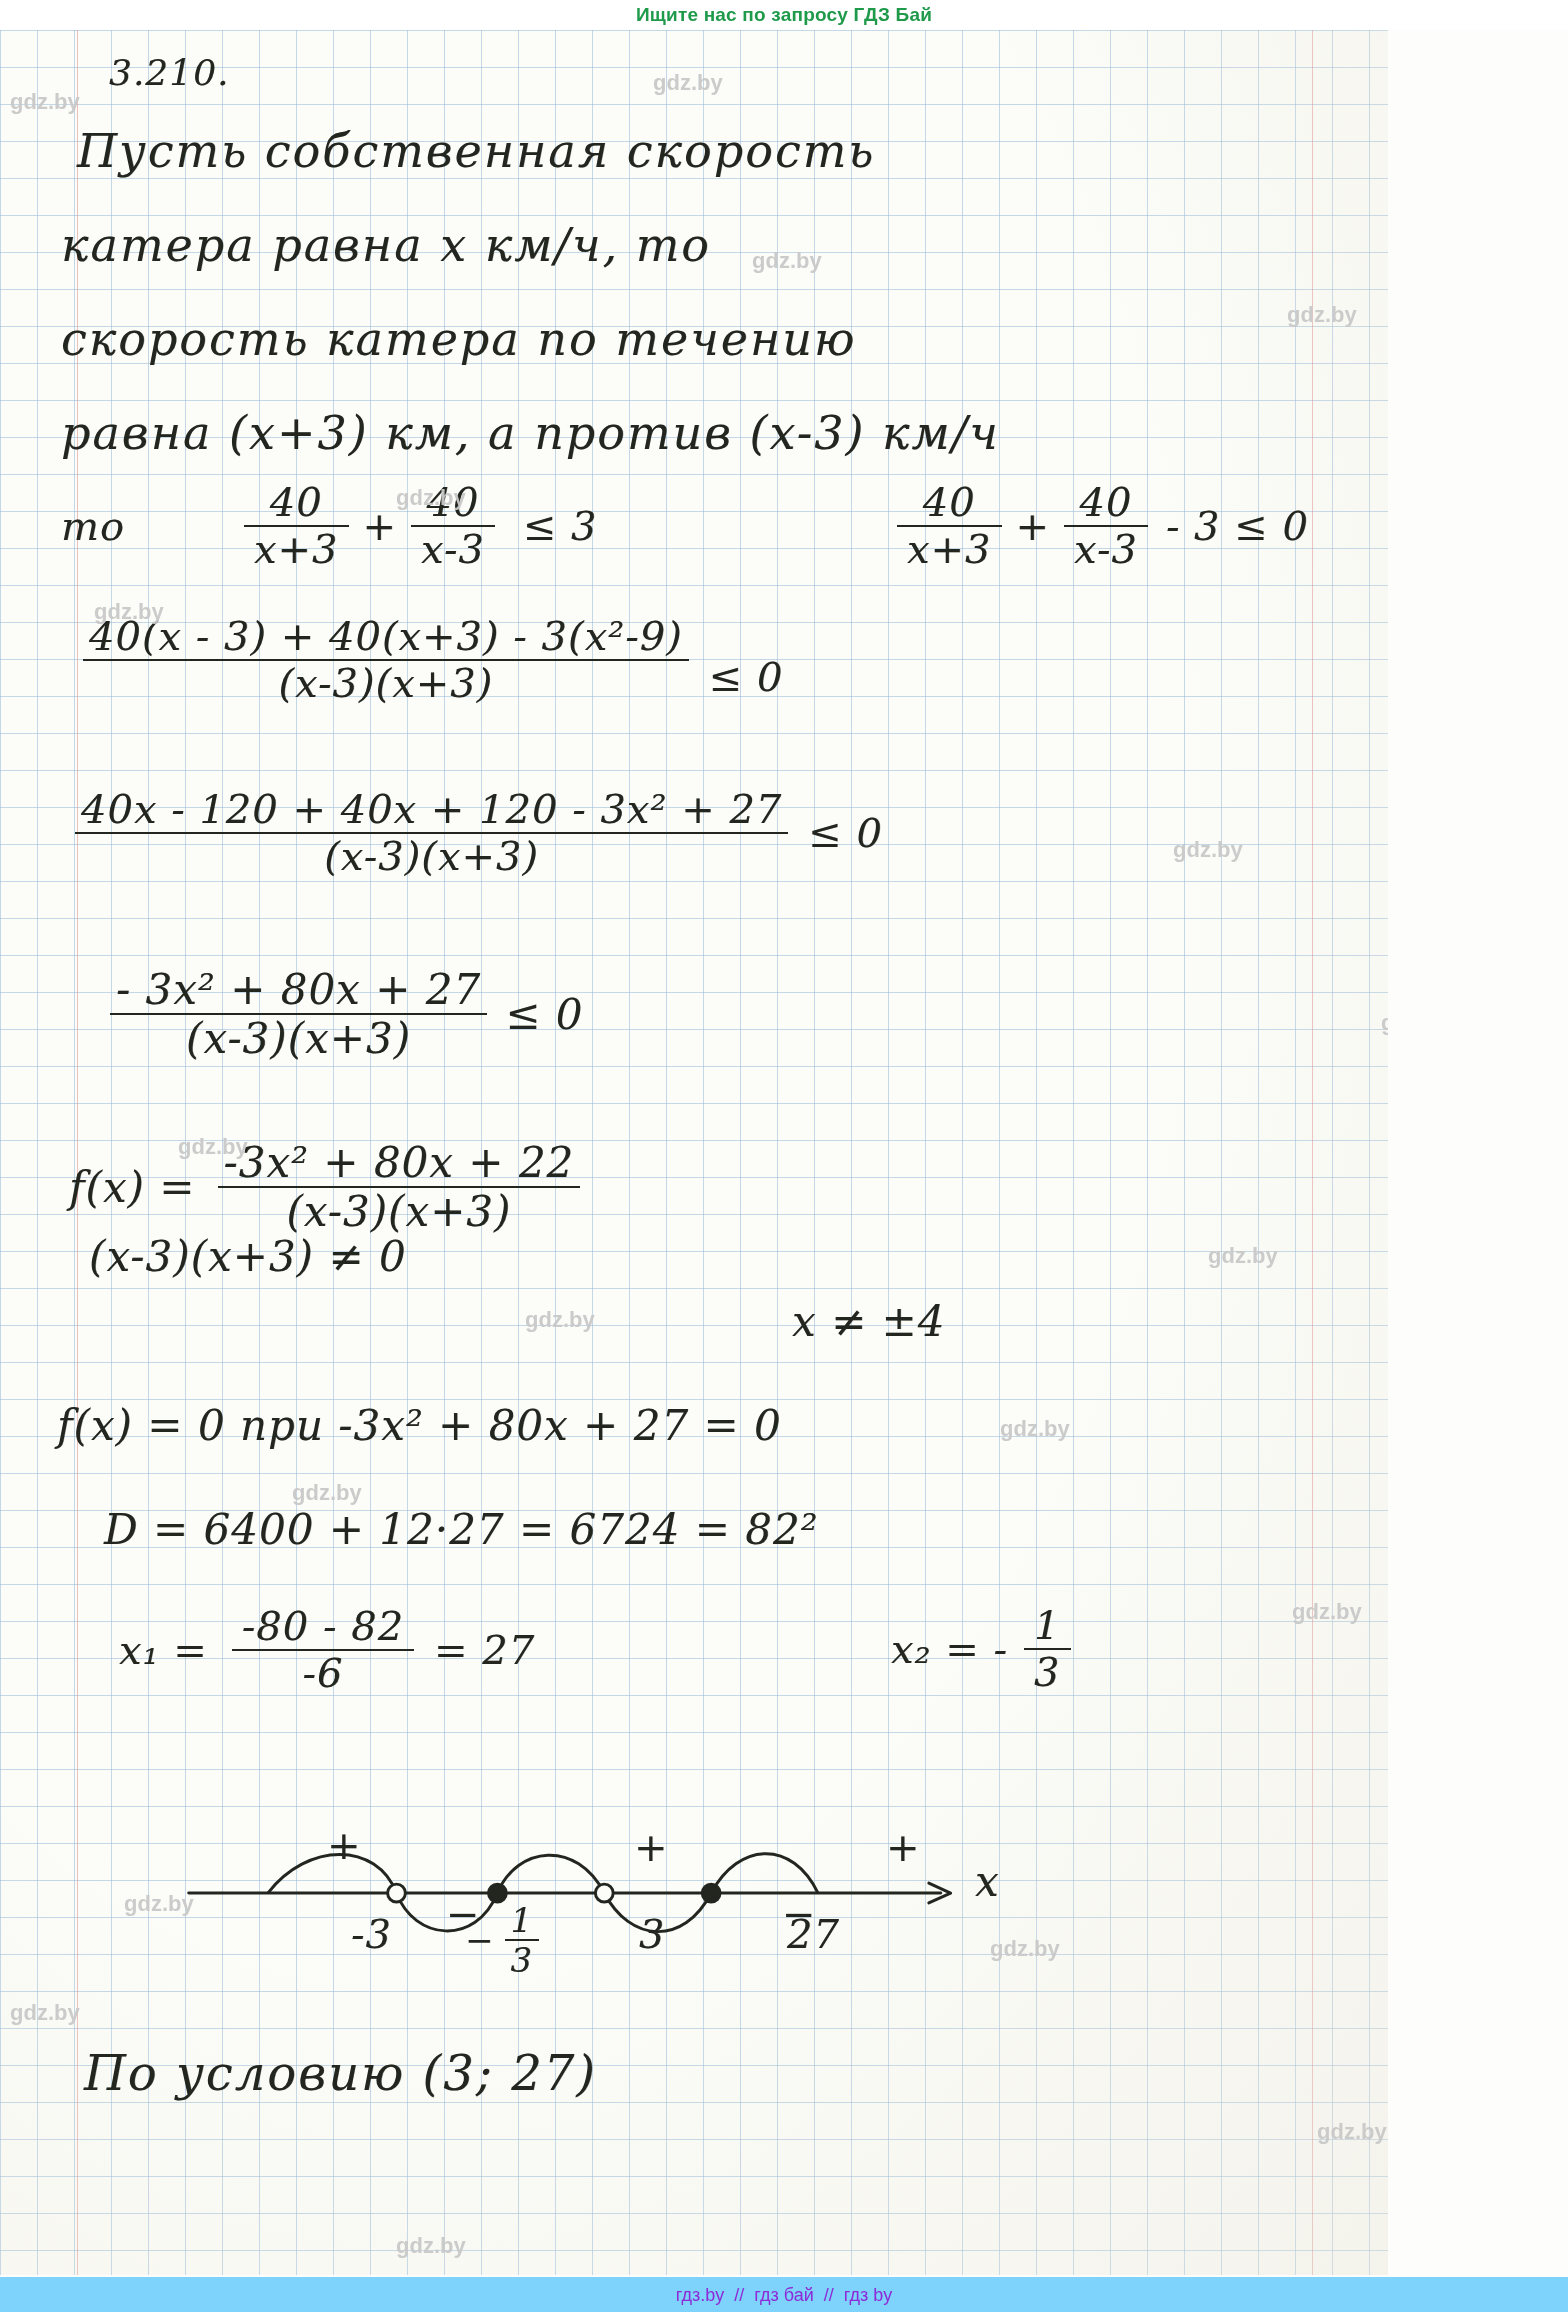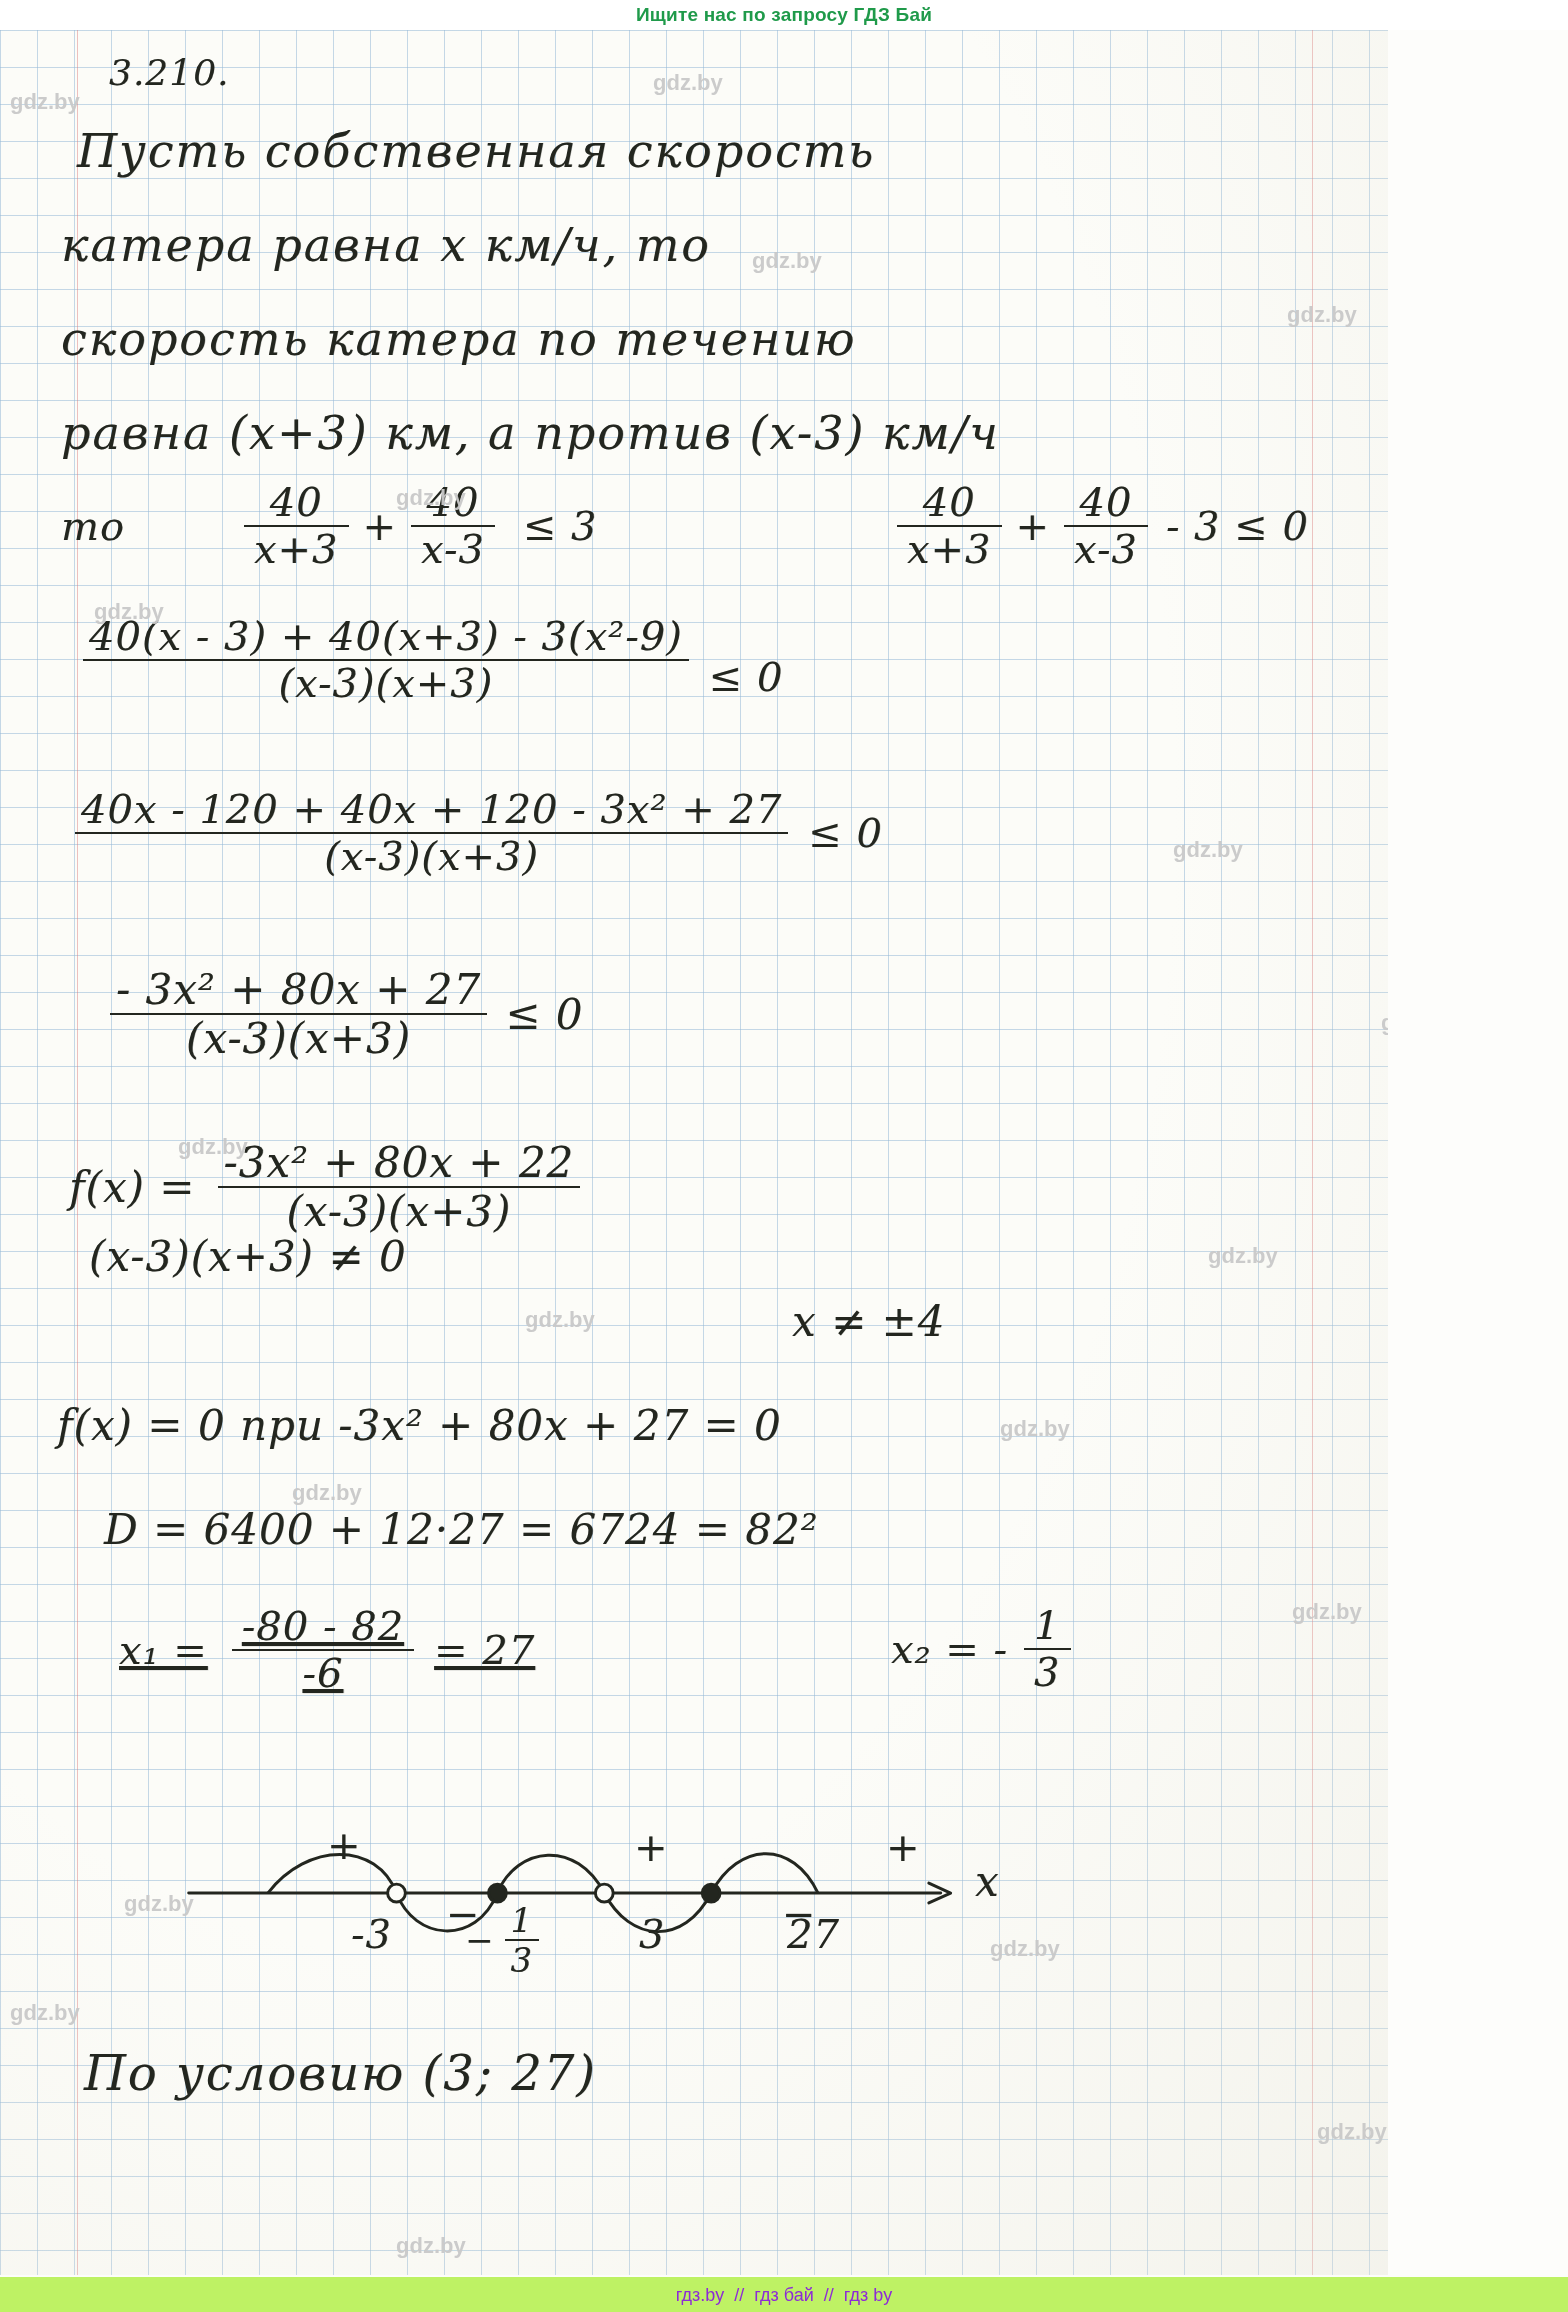--- a/index.html
+++ b/index.html
@@ -39,21 +39,21 @@
     left: 0; right: 0; bottom: 0;
     height: 36px;
     display: flex;
     align-items: center;
     justify-content: center;
     gap: 10px;
     color: #8d2bd6;
     font-size: 18px;
     font-family: "Liberation Sans", sans-serif;
     z-index: 40;
-    background: #bef264;
+    background: #7dd3fc;
   }
   .promo-bottom span.sep { color: #8d2bd6; }
 
   
   .sheet {
     position: absolute;
     top: 30px;
     left: 0;
     width: 1388px;
     height: 2245px;
@@ -225,21 +225,21 @@
       </span>
     </div>
 
     <div class="hw ink eq" style="left:89px; top:1202px; font-size:42px;">(x-3)(x+3) ≠ 0</div>
     <div class="hw ink eq" style="left:792px; top:1267px; font-size:42px;">x ≠ ±4</div>
 
     <div class="hw ink eq" style="left:57px; top:1371px; font-size:42px;">f(x) = 0  при  -3x² + 80x + 27 = 0</div>
 
     <div class="hw ink eq" style="left:104px; top:1475px; font-size:42px;">D = 6400 + 12·27 = 6724 = 82²</div>
 
-    <div class="hw ink eq" style="left:119px; top:1574px;text-decoration:underline;">
+    <div class="hw ink eq" style="left:119px; top:1574px;">
       <span class="row" style="font-size:40px;">
         <span style="padding-right:18px;">x₁ =</span>
         <span class="frac big">
           <span class="num">-80 - 82</span>
           <span class="den">-6</span>
         </span>
         <span style="padding-left:14px;">= 27</span>
       </span>
     </div>
 

